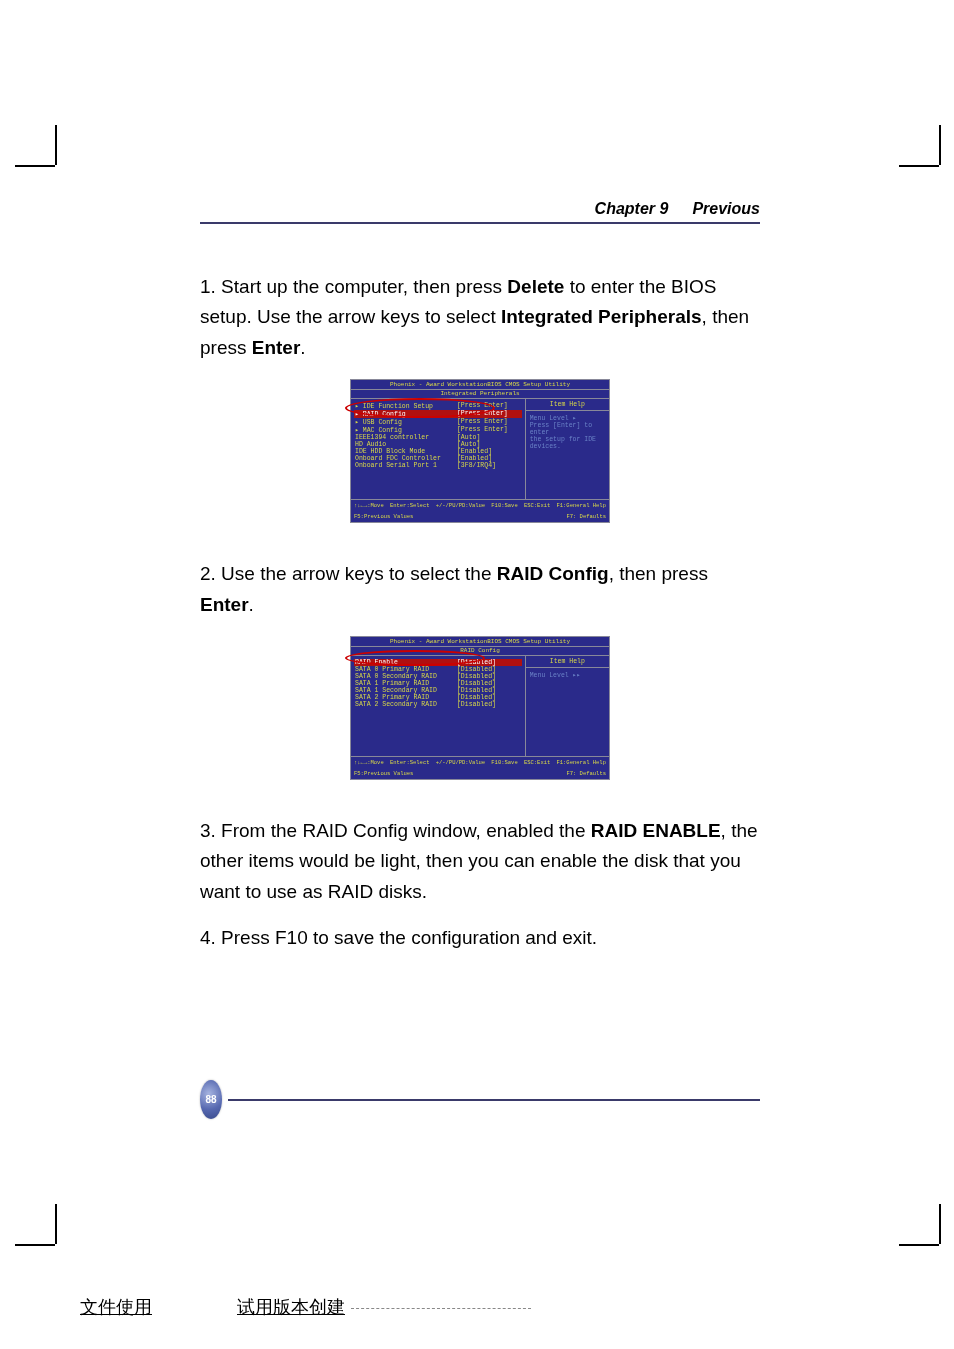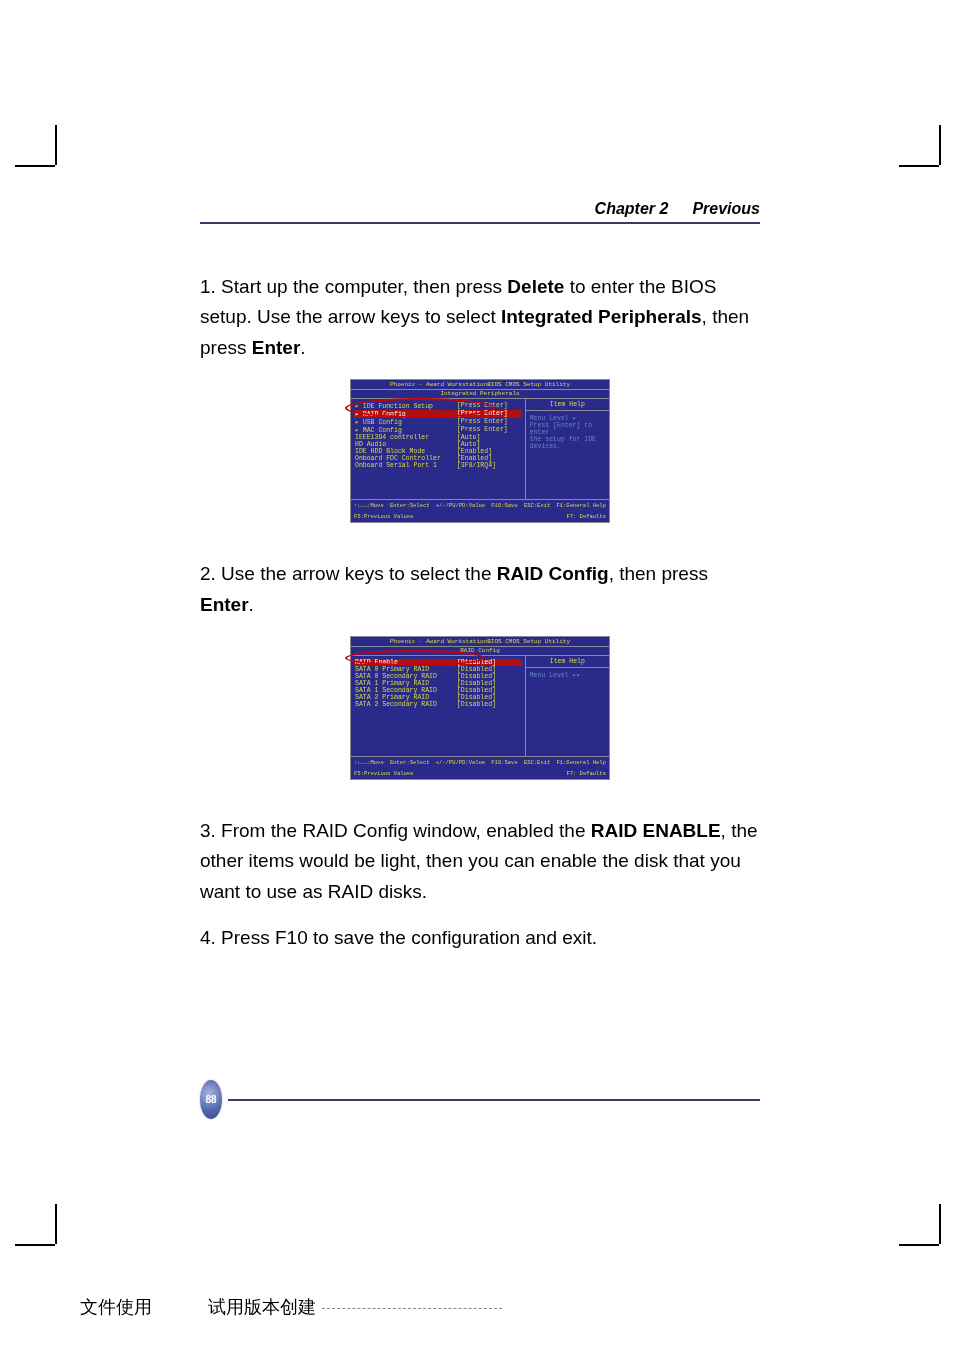--- a/index.html
+++ b/index.html
@@ -157,43 +157,44 @@
   }
 
   .watermark {
     position:absolute;
     bottom:30px;
     left:80px;
     font-size:18px;
     color:#000;
     display:flex;
     align-items:center;
-    gap:56px;
+    gap:85px;
     font-family: "SimSun","Microsoft YaHei",sans-serif;
+    text-decoration: underline;
   }
   .watermark .wm-line {
     width:180px;
     border-bottom:1px dashed #888;
     display:inline-block;
     vertical-align:middle;
     margin-left:6px;
   }
 </style>
 </head>
 <body>
 
 <div class="crop crop-tl"></div>
 <div class="crop crop-tr"></div>
 <div class="crop crop-bl"></div>
 <div class="crop crop-br"></div>
 
 <div class="page">
 
   <div class="header-line">
-    <span class="chapter">Chapter 2</span><span>Previous</span>
+    <span class="chapter">Chapter 9</span><span>Previous</span>
   </div>
 
 
   <p class="body">
     <span>1. Start up the computer, then press </span><b>Delete</b><span> to enter the BIOS setup. Use the arrow keys to select </span><b>Integrated Peripherals</b><span>, then press </span><b>Enter</b><span>.</span>
   </p>
 
   <div class="bios" style="position:relative;">
     <div class="ellipse" style="top:18px; left:-6px; width:150px; height:20px;"></div>
     <div class="bios-titlebar">Phoenix - Award WorkstationBIOS CMOS Setup Utility</div>

